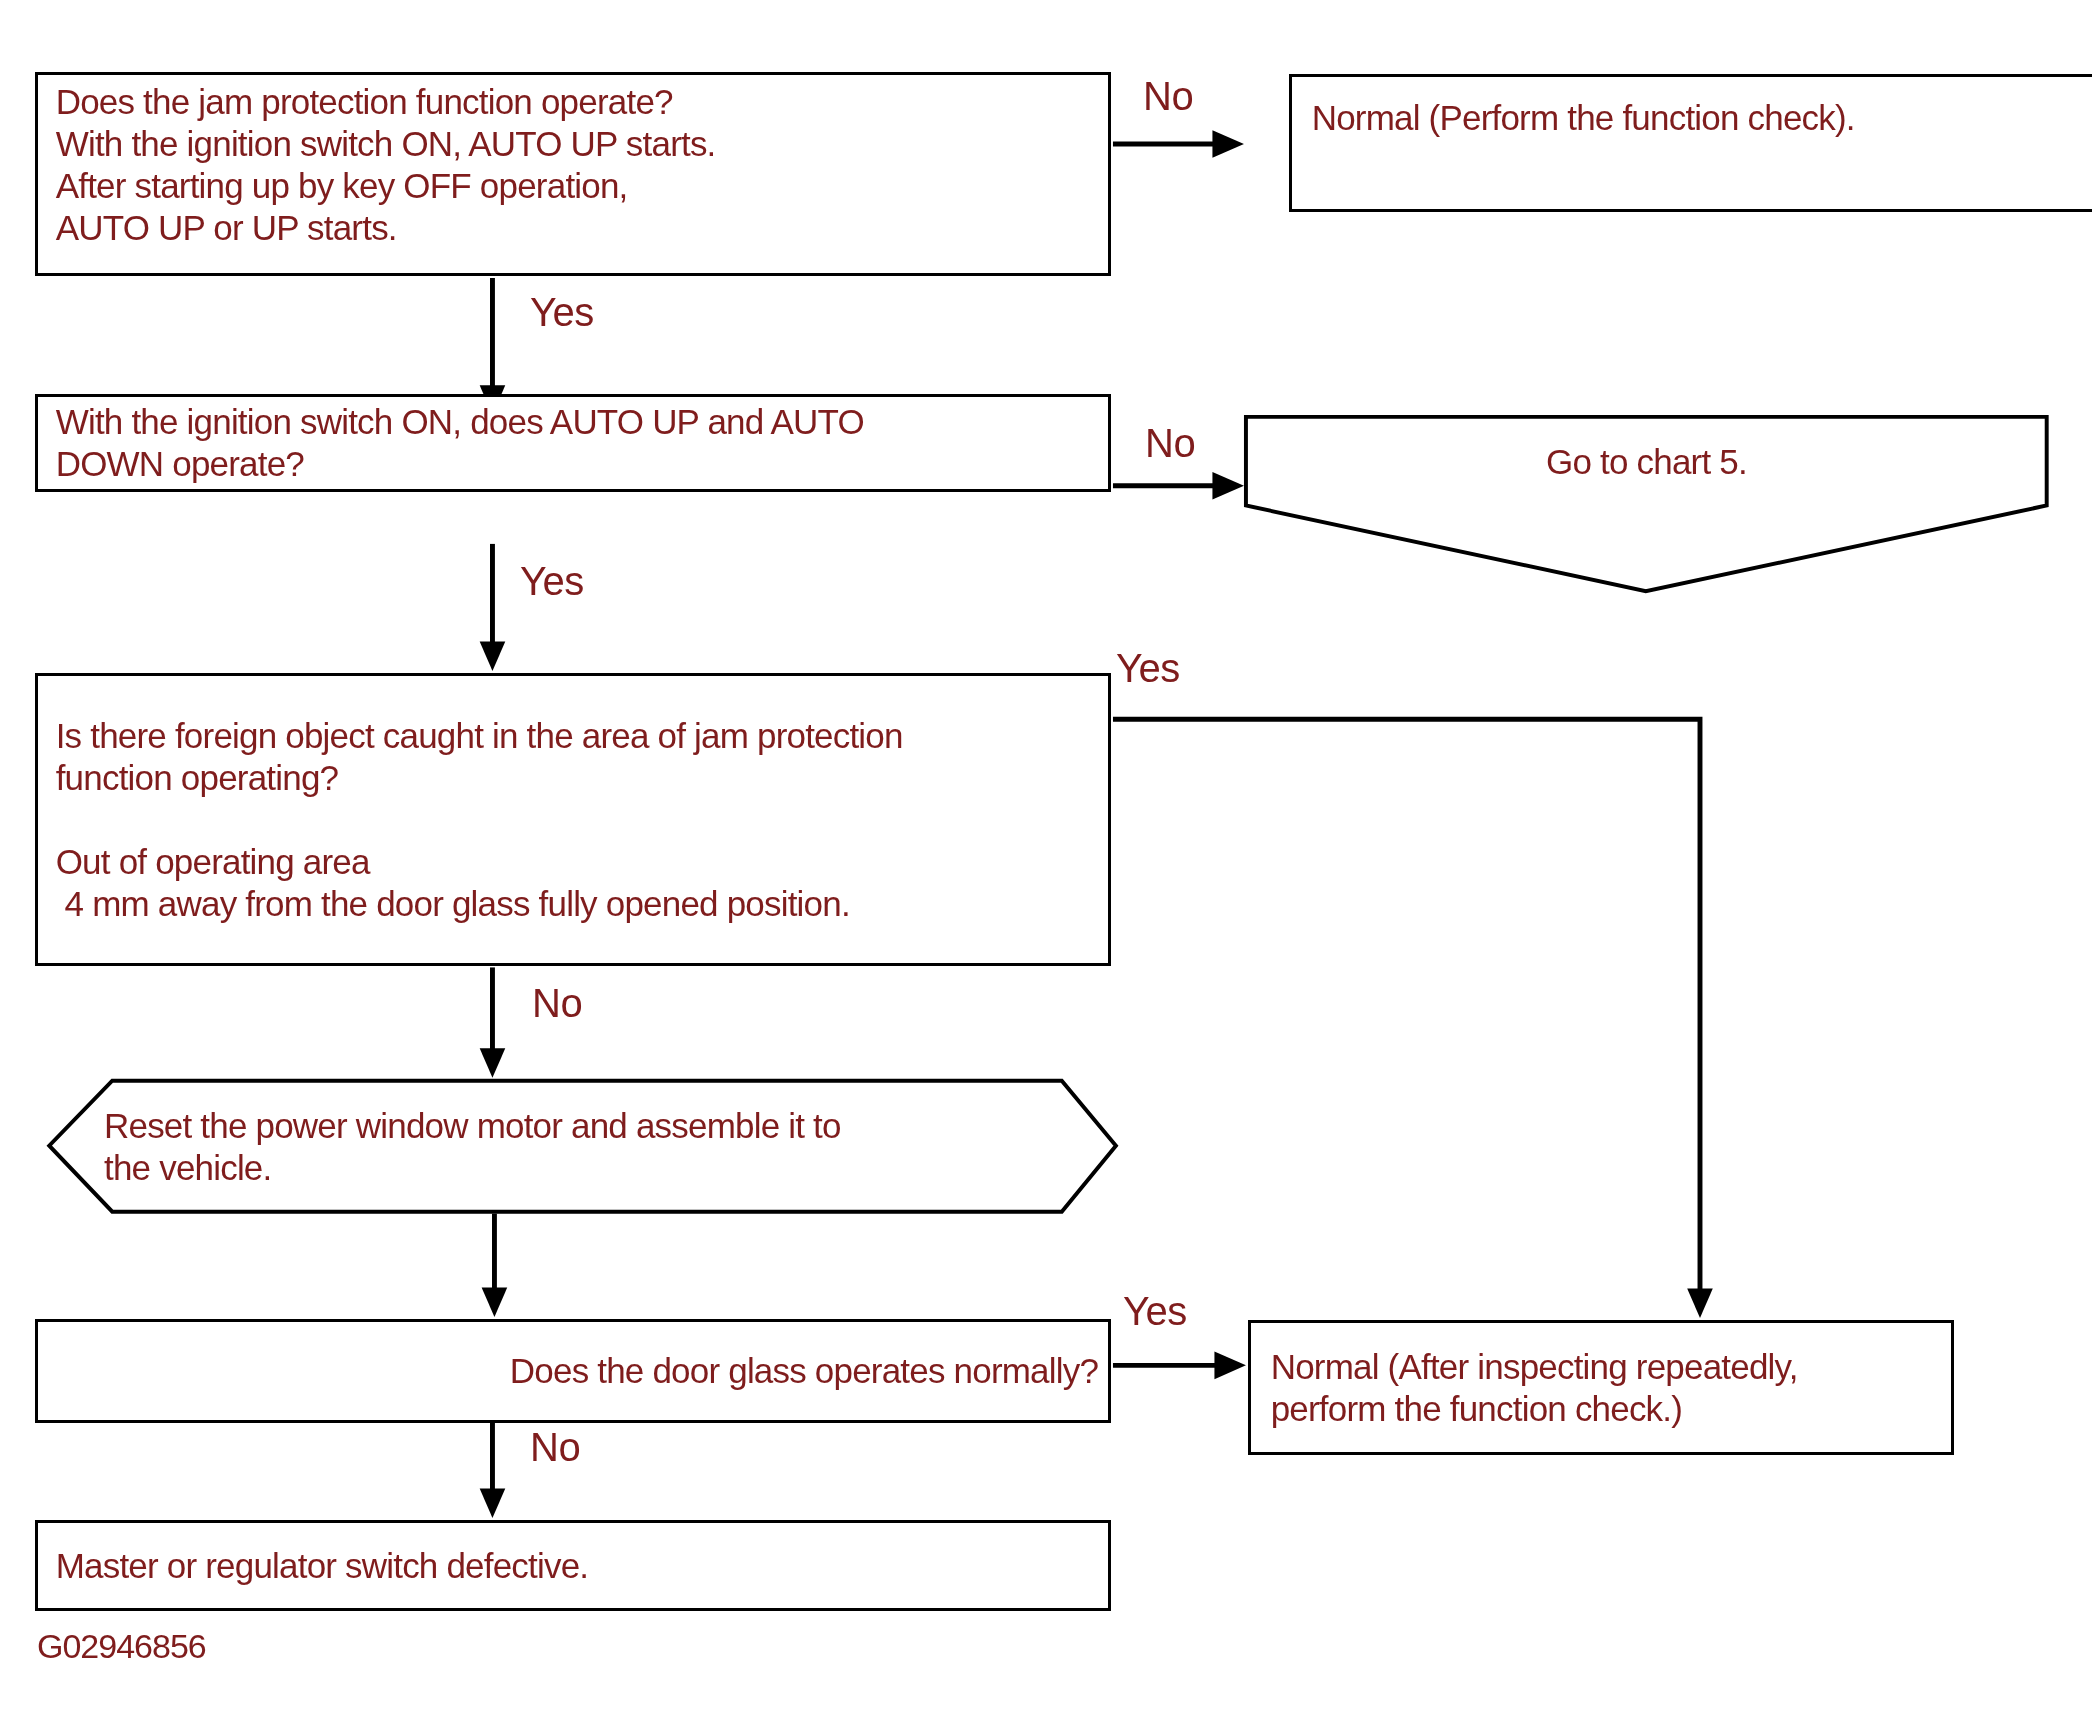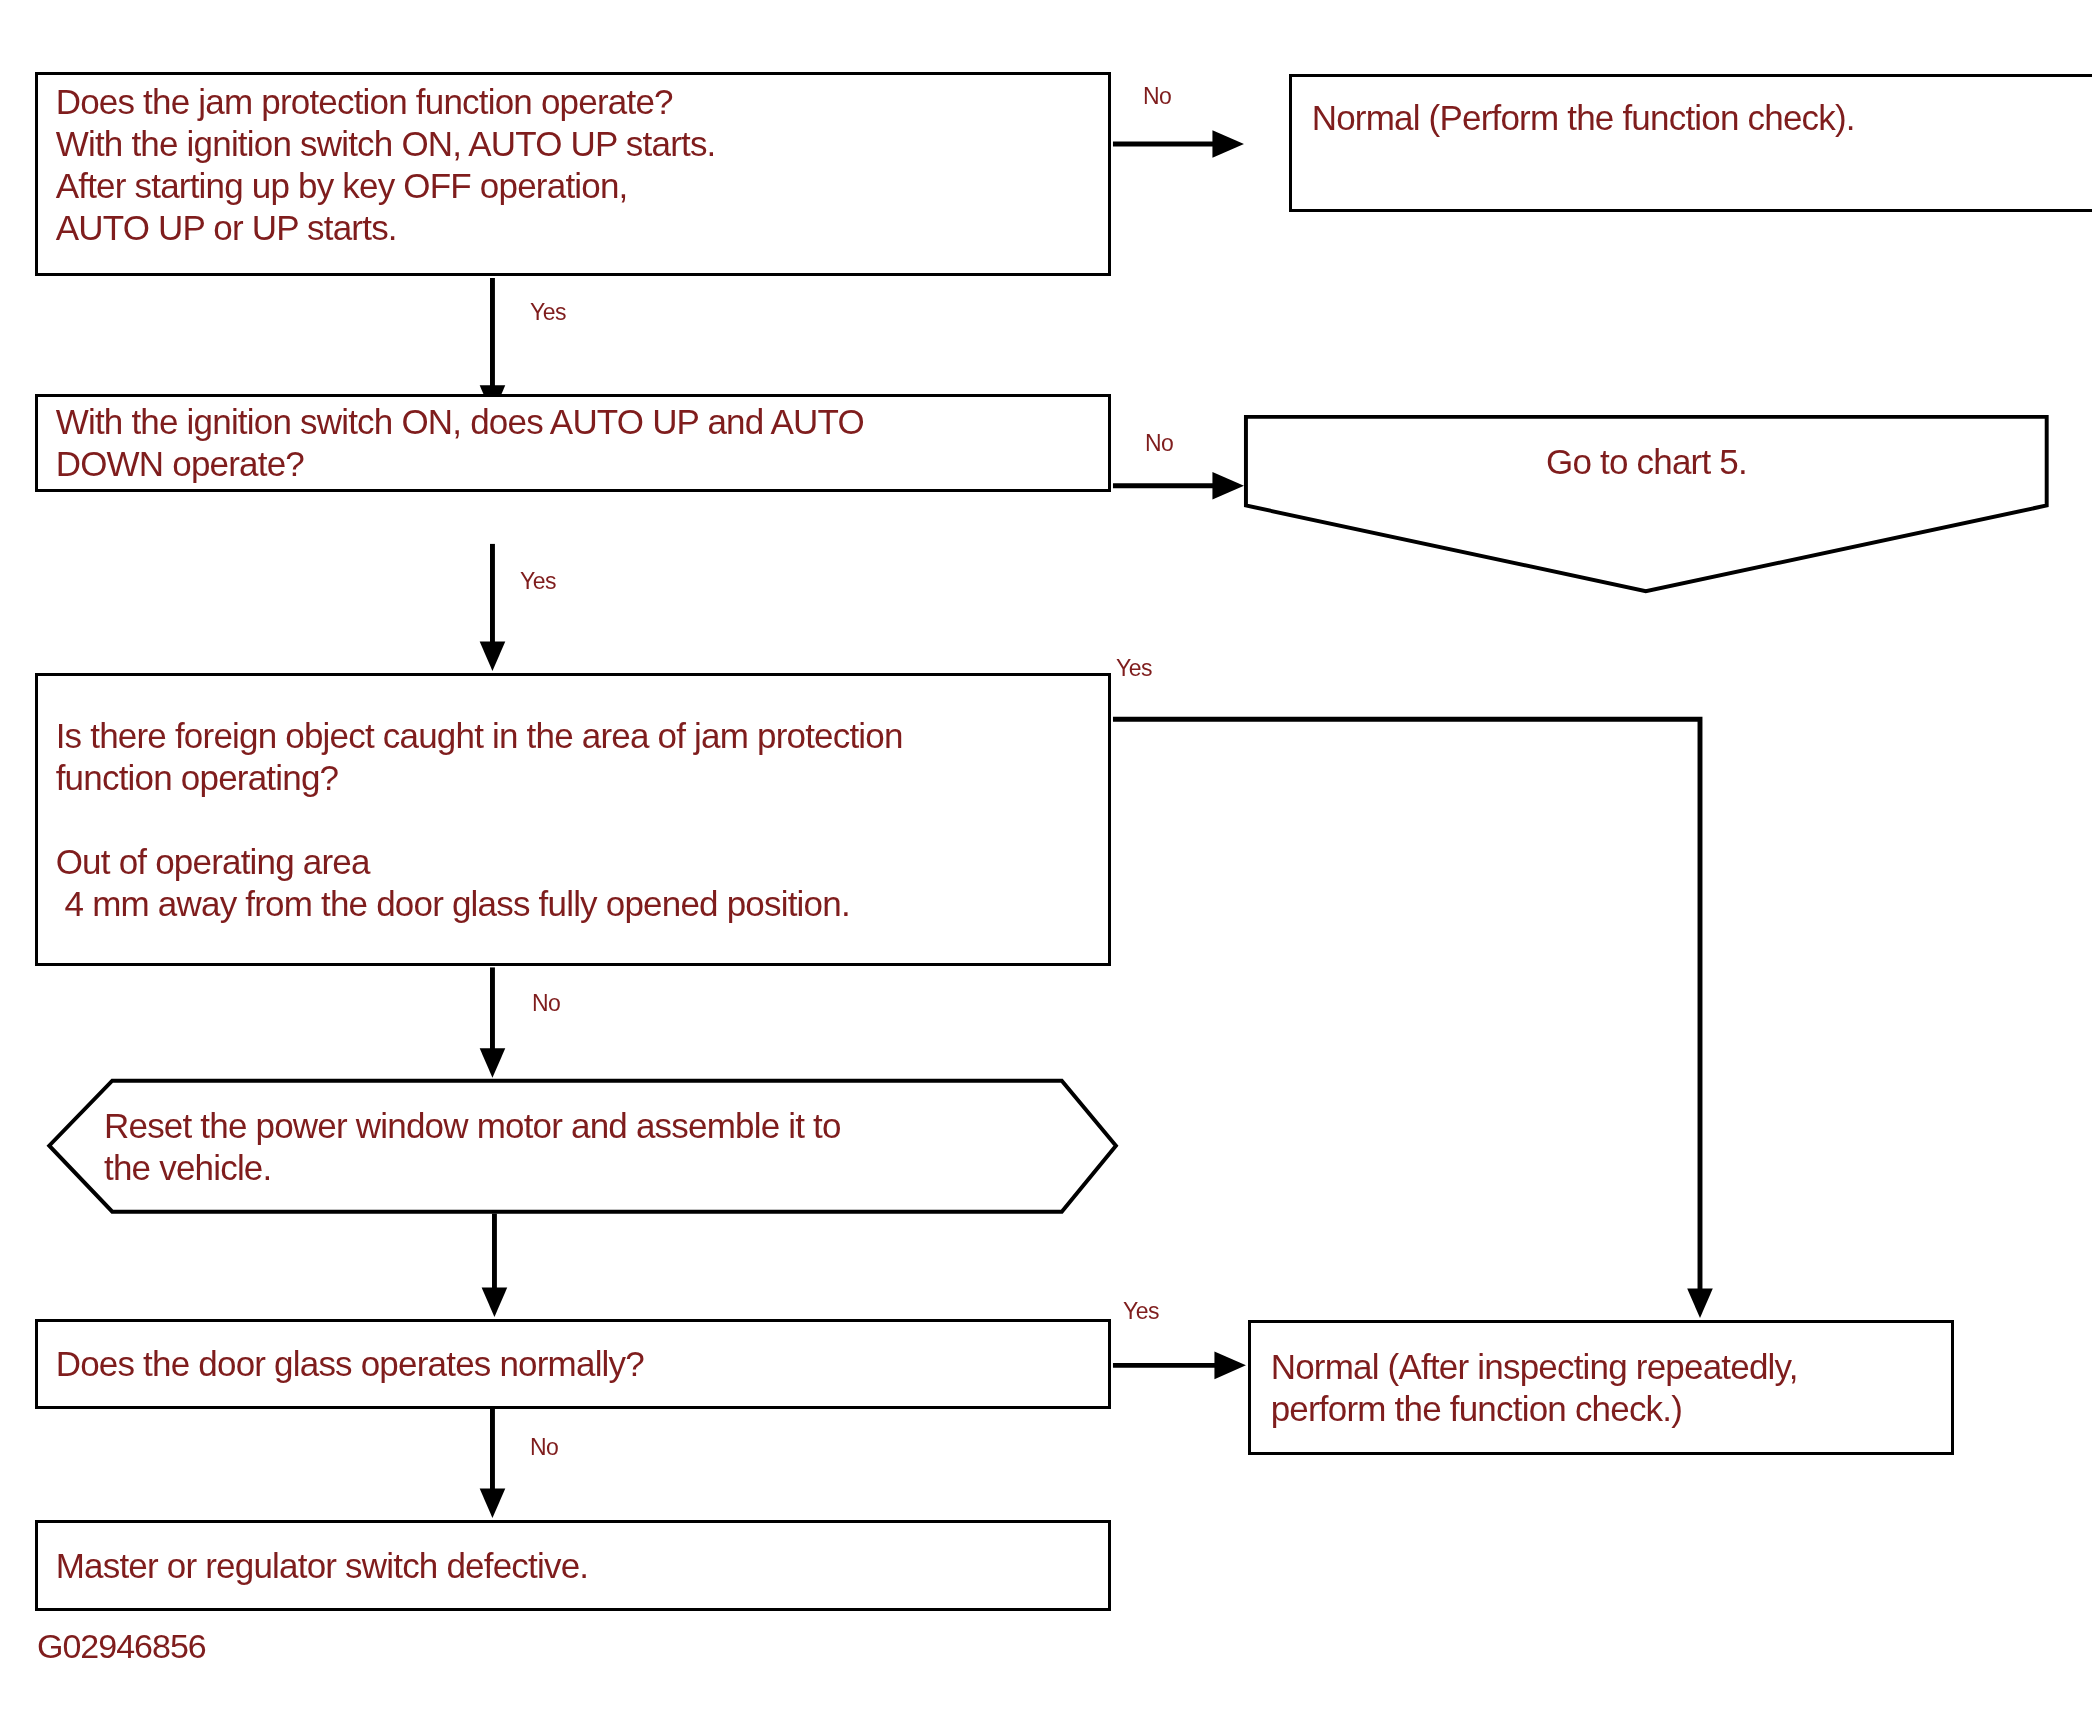--- a/index.html
+++ b/index.html
@@ -39,39 +39,39 @@
   .shape-text {
     position: absolute;
     box-sizing: border-box;
     display: flex;
     flex-direction: column;
     justify-content: center;
     background: transparent;
   }
   .branch-label {
     position: absolute;
-    font-size: 23px;
+    font-size: 40px;
     line-height: 42px;
     letter-spacing: -0.5px;
     white-space: pre;
   }
   #figure-id {
     position: absolute;
     left: 37px;
     top: 1627px;
     font-size: 34px;
     font-weight: 400;
     letter-spacing: -1px;
   }
   
   #node-q1        { left: 35px;  top: 72px;   width: 1076px; height: 204px; justify-content: flex-start; padding: 5.9px 9.9px 0 17.7px; }
   #node-normal1   { left: 1246px; top: 74px;  width: 936px;  height: 138px; justify-content: flex-start; padding: 19.7px 9.9px 0 19.7px; margin-left: 43px; }
   #node-q2        { left: 35px;  top: 394px;  width: 1076px; height: 98px; padding: 0 9.9px 0 17.7px; }
   #node-q3        { left: 35px;  top: 673px;  width: 1076px; height: 293px; padding: 0 9.9px 0 17.7px; }
-  #node-q4        { left: 35px;  top: 1319px; width: 1076px; height: 90px;  padding: 0 9.9px 0 17.7px; }
+  #node-q4        { left: 35px;  top: 1319px; width: 1076px; height: 104px;  padding: 0 9.9px 0 17.7px; align-items: flex-end; }
   #node-normal2   { left: 1248px; top: 1320px; width: 706px; height: 135px; padding: 0 9.9px 0 19.7px; }
   #node-defective { left: 35px;  top: 1520px; width: 1076px; height: 91px;  padding: 0 9.9px 0 17.7px; }
   
   #text-chart5 { left: 1246px; top: 417px; width: 801px; height: 89px; align-items: center; }
   #text-reset  { left: 49px;  top: 1081px; width: 1069px; height: 131px; padding-left: 55px; }
   
   #label-q1-no  { left: 1143px; top: 75px; }
   #label-q1-yes { left: 530px;  top: 291px; }
   #label-q2-no  { left: 1145px; top: 422px; }
   #label-q2-yes { left: 520px;  top: 560px; }

